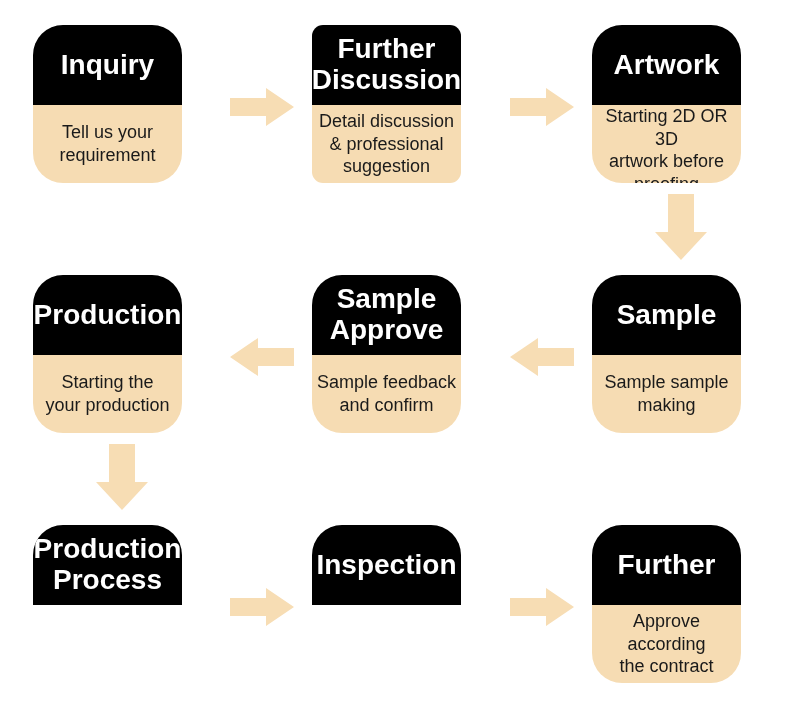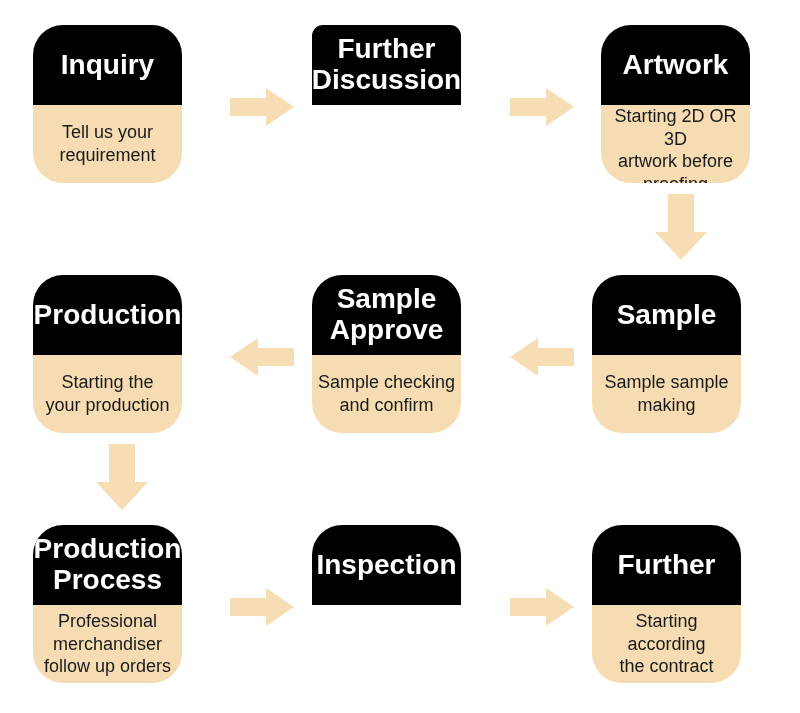--- a/index.html
+++ b/index.html
@@ -66,27 +66,30 @@
 requirement</div>
   </div>
 
   <svg class="arrow" style="left:230px; top:88px;" width="64" height="38" viewBox="0 0 64 38">
     <polygon points="0,10 36,10 36,0 64,19 36,38 36,28 0,28" fill="#f7ddb4"></polygon>
   </svg>
 
   <div class="card" style="left:312px; top:25px;border-radius:11px;">
     <div class="card-header">Further
 Discussion</div>
+    <div class="card-body">Detail discussion
+&amp; professional
+suggestion</div>
   </div>
 
   <svg class="arrow" style="left:510px; top:88px;" width="64" height="38" viewBox="0 0 64 38">
     <polygon points="0,10 36,10 36,0 64,19 36,38 36,28 0,28" fill="#f7ddb4"></polygon>
   </svg>
 
-  <div class="card" style="left:592px; top:25px;margin-left:9px;">
+  <div class="card" style="left:592px; top:25px;">
     <div class="card-header">Artwork</div>
     <div class="card-body">Starting 2D OR 3D
 artwork before
 proofing</div>
   </div>
 
   <svg class="arrow" style="left:655px; top:194px;" width="52" height="66" viewBox="0 0 52 66">
     <polygon points="13,0 39,0 39,38 52,38 26,66 0,38 13,38" fill="#f7ddb4"></polygon>
   </svg>
 
@@ -96,57 +99,54 @@
 your production</div>
   </div>
 
   <svg class="arrow" style="left:230px; top:338px;" width="64" height="38" viewBox="0 0 64 38">
     <polygon points="64,10 28,10 28,0 0,19 28,38 28,28 64,28" fill="#f7ddb4"></polygon>
   </svg>
 
   <div class="card" style="left:312px; top:275px;">
     <div class="card-header">Sample
 Approve</div>
-    <div class="card-body">Sample checking
+    <div class="card-body">Sample feedback
 and confirm</div>
   </div>
 
   <svg class="arrow" style="left:510px; top:338px;" width="64" height="38" viewBox="0 0 64 38">
     <polygon points="64,10 28,10 28,0 0,19 28,38 28,28 64,28" fill="#f7ddb4"></polygon>
   </svg>
 
   <div class="card" style="left:592px; top:275px;">
     <div class="card-header">Sample</div>
     <div class="card-body">Sample sample
 making</div>
   </div>
 
   <svg class="arrow" style="left:96px; top:444px;" width="52" height="66" viewBox="0 0 52 66">
     <polygon points="13,0 39,0 39,38 52,38 26,66 0,38 13,38" fill="#f7ddb4"></polygon>
   </svg>
 
   <div class="card" style="left:33px; top:525px;">
     <div class="card-header">Production
 Process</div>
-    <div class="card-body">Professional
-merchandiser
-follow up orders</div>
   </div>
 
   <svg class="arrow" style="left:230px; top:588px;" width="64" height="38" viewBox="0 0 64 38">
     <polygon points="0,10 36,10 36,0 64,19 36,38 36,28 0,28" fill="#f7ddb4"></polygon>
   </svg>
 
   <div class="card" style="left:312px; top:525px;">
     <div class="card-header">Inspection</div>
   </div>
 
   <svg class="arrow" style="left:510px; top:588px;" width="64" height="38" viewBox="0 0 64 38">
     <polygon points="0,10 36,10 36,0 64,19 36,38 36,28 0,28" fill="#f7ddb4"></polygon>
   </svg>
 
   <div class="card" style="left:592px; top:525px;">
     <div class="card-header">Further</div>
-    <div class="card-body">Starting according
+    <div class="card-body">Approve according
 the contract</div>
   </div>
 
 </div>
 
 </body></html>

